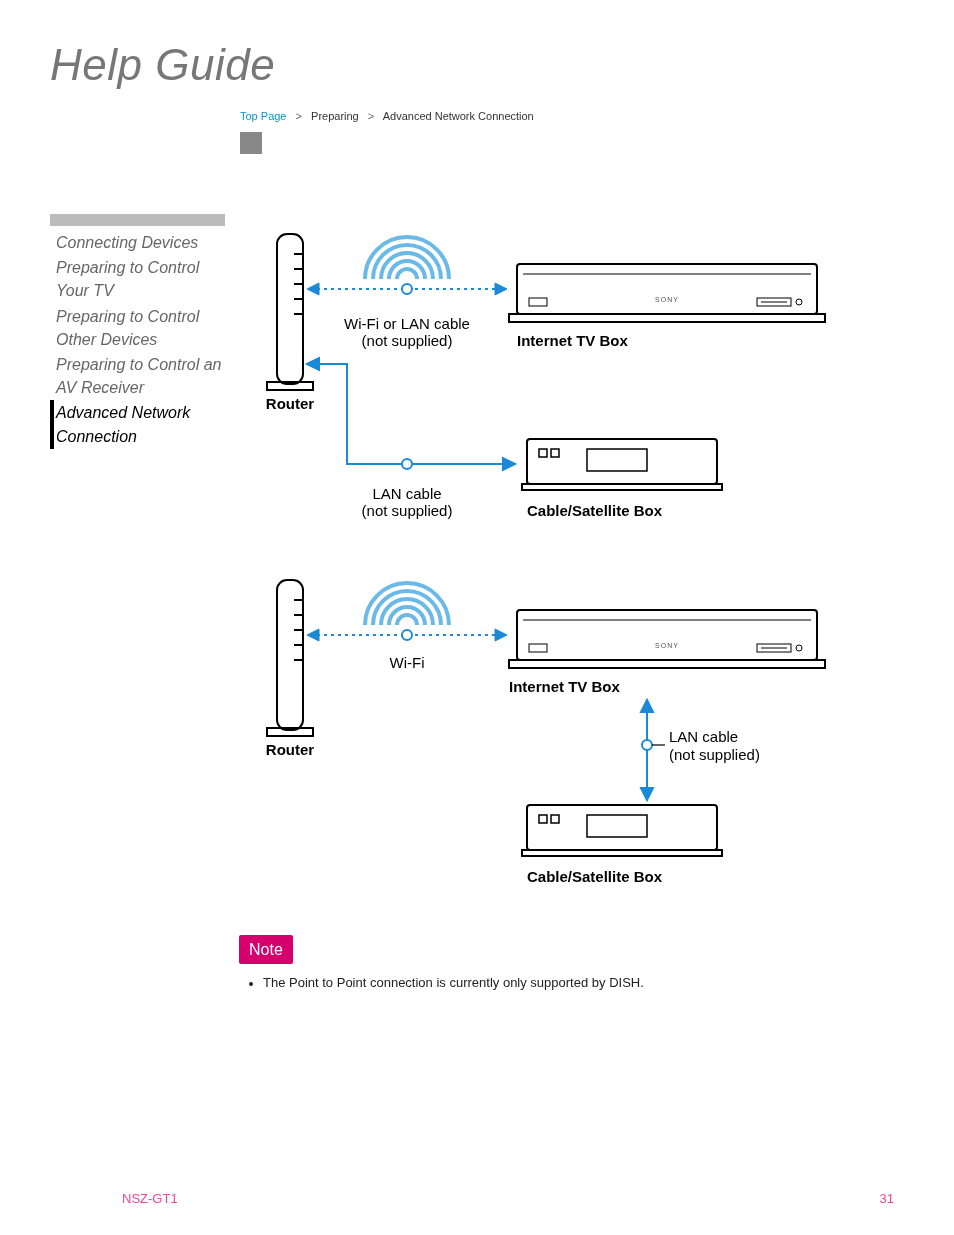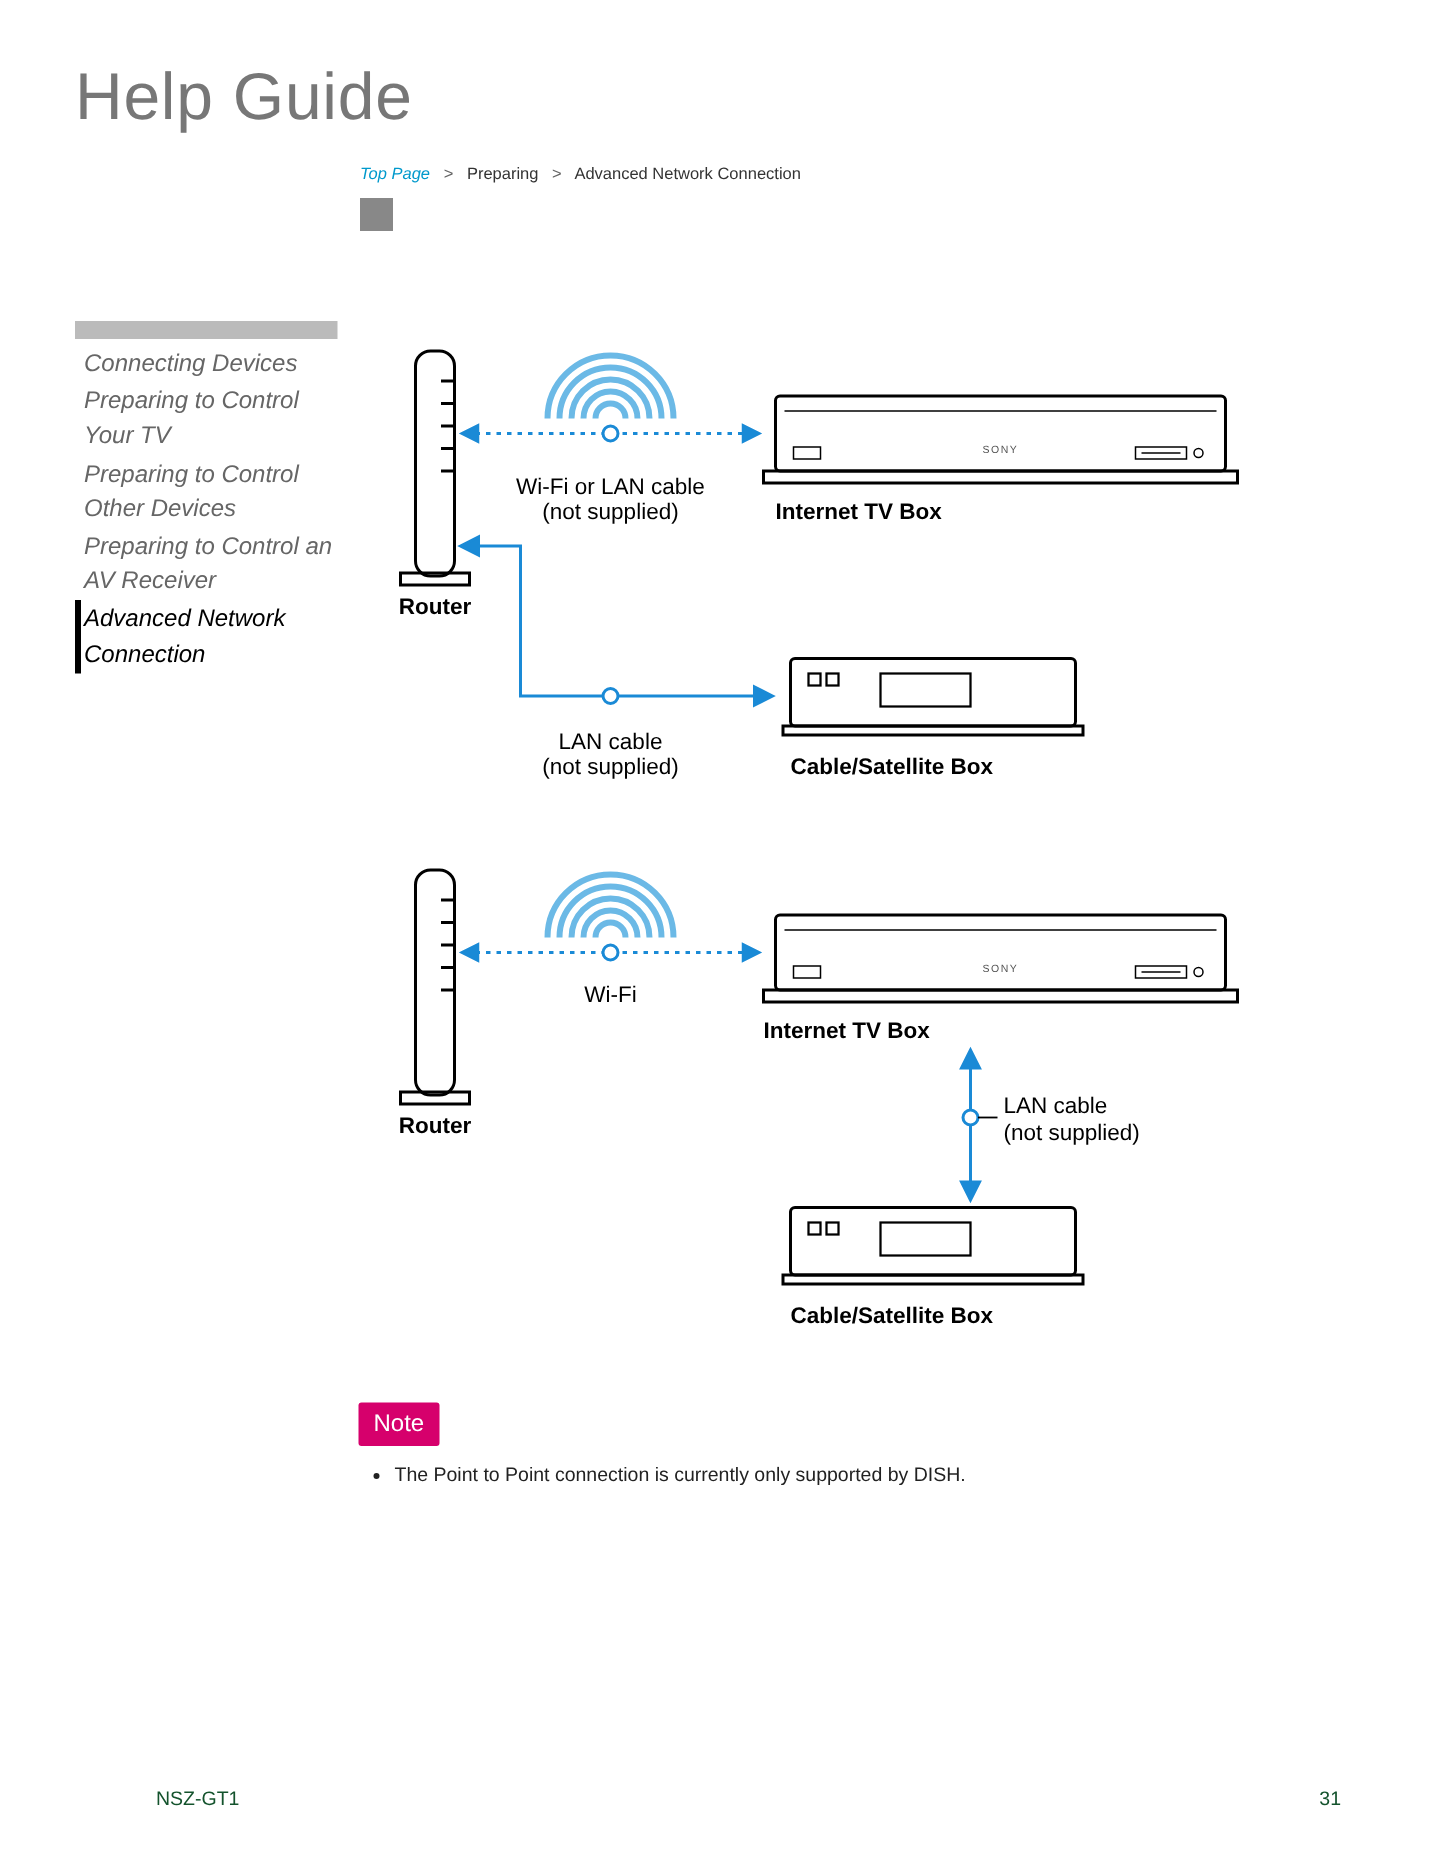--- a/index.html
+++ b/index.html
@@ -15,31 +15,31 @@
     position: relative;
     min-height: 1160px;
   }
   .title {
     font-size: 44px;
     font-weight: 300;
     color: #777;
     letter-spacing: 0.5px;
     margin: 0 0 20px 0;
     font-family: "Helvetica Neue", Arial, sans-serif;
+    font-style: italic;
   }
   .breadcrumb {
     margin-left: 190px;
     font-size: 11px;
     color: #333;
     margin-bottom: 8px;
   }
   .breadcrumb a {
     color: #0099cc;
     text-decoration: none;
-    font-style: italic;
   }
   .bc-sep {
     color: #666;
     margin: 0 6px;
   }
   .grey-square {
     width: 22px;
     height: 22px;
     background: #888;
     margin-left: 190px;
@@ -104,24 +104,24 @@
   .note-list li {
     list-style: disc;
     font-size: 12px;
   }
   .note-list li span {
     font-size: 13px;
   }
   .footer {
     position: absolute;
     bottom: 24px;
-    left: 104px;
+    left: 122px;
     right: 60px;
     font-size: 13px;
-    color: #14532d;
+    color: #ec4899;
     display: flex;
     justify-content: space-between;
   }
 </style>
 </head>
 <body>
 
 <div class="page">
   <h1 class="title">Help Guide</h1>
 

